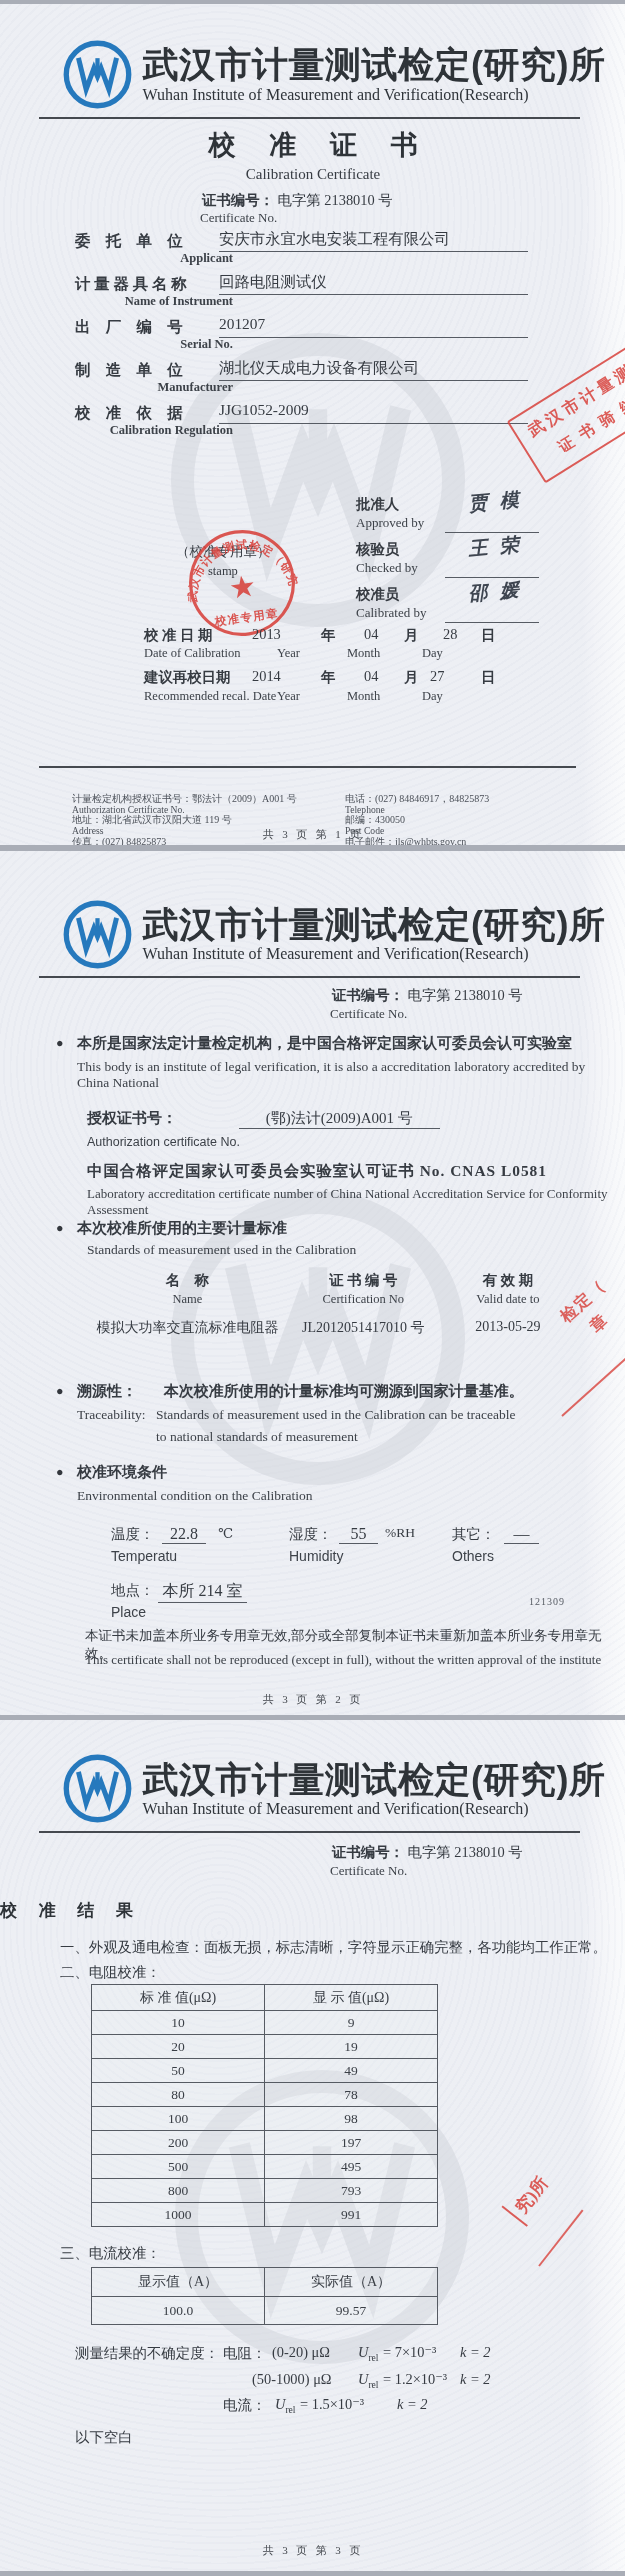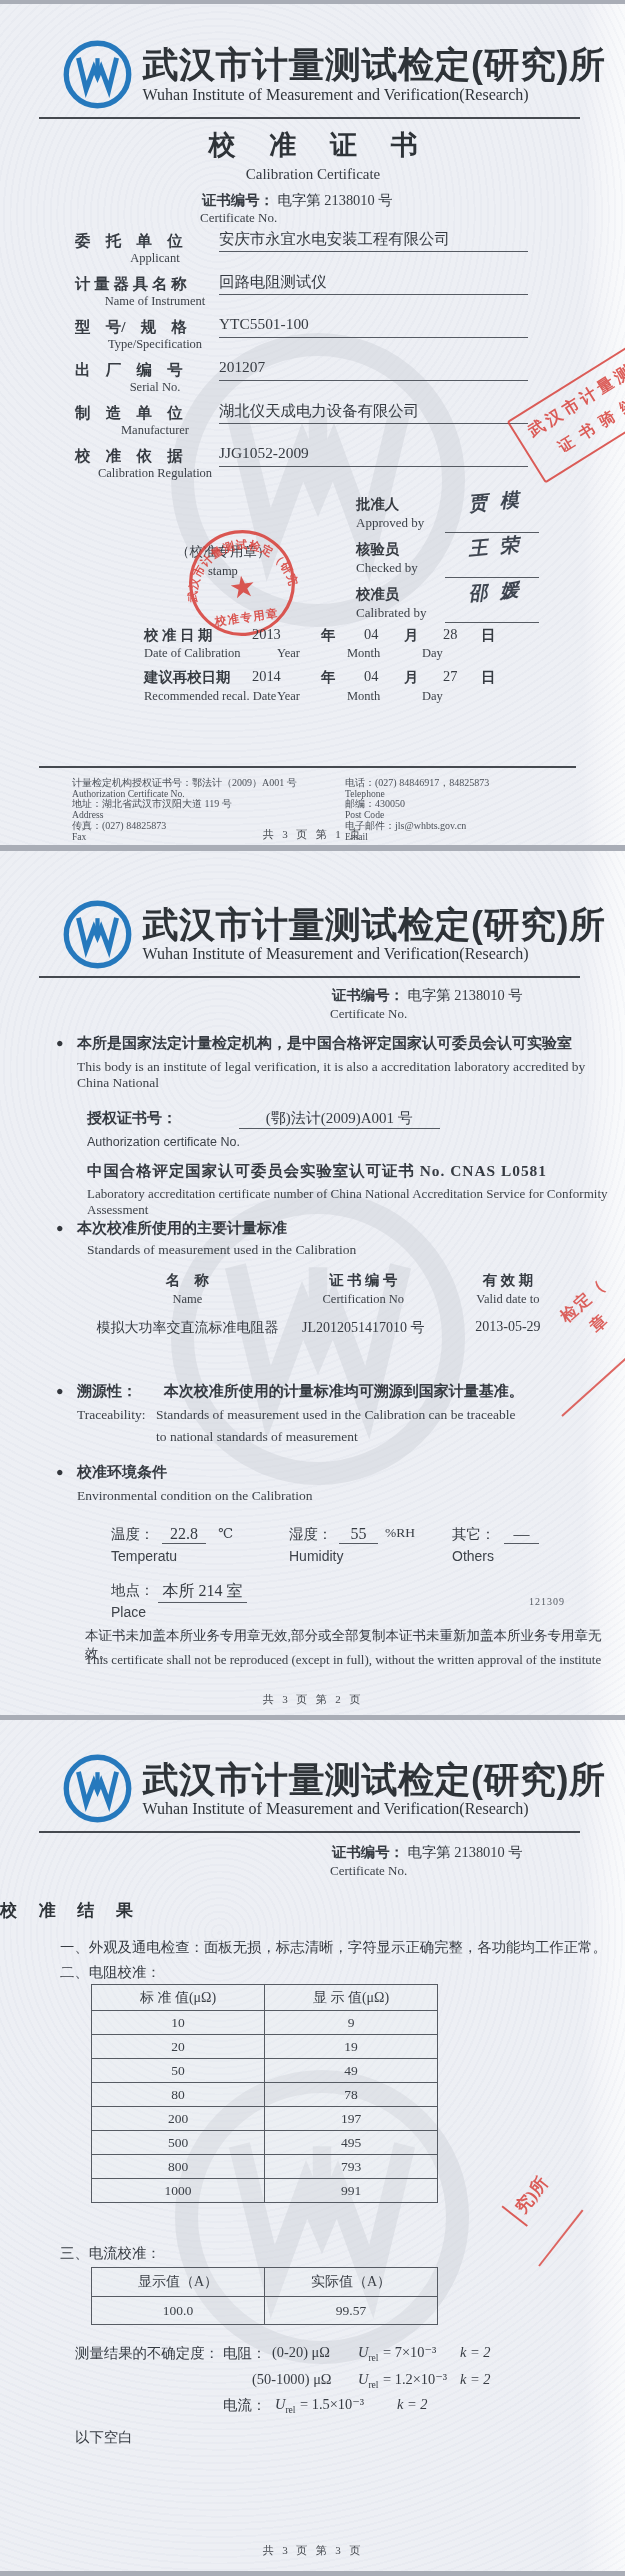--- a/index.html
+++ b/index.html
@@ -32,42 +32,42 @@
   .certno-cn .v { font-weight:400;text-align:right; }
   .certno-en { font-size:13px; color:#3d4249; }
 
   
   .p1-title { left:0; right:0; top:123px; text-align:center; font-size:27px; font-weight:700;
               letter-spacing:13.5px; text-indent:13.5px; color:#2e3338; }
   .p1-title-en { left:0; right:0; top:162px; text-align:center; font-size:15px; }
   .fields { left:0; right:0; top:225px; }
   .f-row { position:relative; height:43px; }
   .f-cn { position:absolute; left:75px; top:1.9px; font-size:15.4px; font-weight:600; white-space:nowrap; }
-  .f-en { position:absolute; left:77px; top:22px; width:156px; text-align:center; font-size:12.5px; color:#3d4249; }
+  .f-en { position:absolute; left:77px; top:22px; width:156px; text-align:right; font-size:12.5px; color:#3d4249;font-weight:bold; }
   .f-val { position:absolute; left:219px; right:98px; top:0; height:23px;
            border-bottom:1.5px solid #565b63; font-size:15.4px; white-space:nowrap; }
   .stamp-note { left:176px; top:539px; font-size:13.5px; }
   .stamp-note-en { left:208px; top:560px; font-size:12.5px; }
   .round-stamp { left:185px; top:522px; width:114px; height:114px; transform:rotate(-8deg); opacity:0.88; }
   .signers { left:356px; top:491px; width:208px; }
   .signer { position:relative; height:45px; }
   .s-cn { font-size:14.4px; font-weight:600; }
   .s-en { position:absolute; left:0; top:20px; font-size:13px; color:#3d4249; }
   .s-line { position:absolute; left:89px; bottom:6.7px; width:94px; border-bottom:1.4px solid #565b63; }
   .hand { font-family:"DejaVu Serif",serif; font-style:italic; font-weight:600; color:#3e4550;
           letter-spacing:2.9px; }
   .s-hand { position:absolute; left:92px; top:-5.8px; width:94px; text-align:center; font-size:19px;
             transform:rotate(-5deg); }
   .dates { left:0; right:0; top:622px; height:89px; }
   .dates span { position:absolute; white-space:nowrap; }
   .d-cn { font-size:14.4px; font-weight:600; }
   .d-v { font-size:14.4px; }
   .d-en { font-size:12.5px; color:#3d4249; }
   .ftr-rule { left:39px; right:50px; top:762px; border-top:2.4px solid #45494f; }
-  .ftr { font-size:10px; line-height:10.8px; color:#4b5058; }
+  .ftr { font-size:10px; line-height:10.8px; color:#4b5058;margin-top:16px; }
   .ftr .en { font-size:9.6px; }
   .ftr-l { left:72px; top:774px; width:265px; }
   .ftr-r { left:345px; top:774px; width:231px; }
   .pageno { left:0; right:0; text-align:center; font-size:11px; letter-spacing:2.9px; color:#44484e; }
   #page1 .pageno { bottom:2.9px; }
   #page2 .pageno { bottom:7.7px; }
   #page3 .pageno { bottom:13.5px; }
 
   
   .watermark { color:#d3d6dd; opacity:0.55; pointer-events:none; }
@@ -155,25 +155,20 @@
       <span class="f-cn">委　托　单　位</span>
       <span class="f-en">Applicant</span>
       <span class="f-val">安庆市永宜水电安装工程有限公司</span>
     </div>
     <div class="f-row">
       <span class="f-cn">计 量 器 具 名 称</span>
       <span class="f-en">Name of Instrument</span>
       <span class="f-val">回路电阻测试仪</span>
     </div>
     <div class="f-row">
-      <span class="f-cn">型　号/　规　格</span>
-      <span class="f-en">Type/Specification</span>
-      <span class="f-val">YTC5501-100</span>
-    </div>
-    <div class="f-row">
       <span class="f-cn">出　厂　编　号</span>
       <span class="f-en">Serial No.</span>
       <span class="f-val">201207</span>
     </div>
     <div class="f-row">
       <span class="f-cn">制　造　单　位</span>
       <span class="f-en">Manufacturer</span>
       <span class="f-val">湖北仪天成电力设备有限公司</span>
     </div>
     <div class="f-row">
@@ -232,21 +227,21 @@
     <span class="d-cn" style="left:481px; top:0">日</span>
     <span class="d-en" style="left:144px; top:20px">Date of Calibration</span>
     <span class="d-en" style="left:277px; top:20px">Year</span>
     <span class="d-en" style="left:347px; top:20px">Month</span>
     <span class="d-en" style="left:422px; top:20px">Day</span>
     <span class="d-cn" style="left:144px; top:42px">建议再校日期</span>
     <span class="d-v" style="left:252px; top:42px">2014</span>
     <span class="d-cn" style="left:321px; top:42px">年</span>
     <span class="d-v" style="left:364px; top:42px">04</span>
     <span class="d-cn" style="left:404px; top:42px">月</span>
-    <span class="d-v" style="left:443px; top:42px">27</span>
+    <span class="d-v" style="left:430px; top:42px">27</span>
     <span class="d-cn" style="left:481px; top:42px">日</span>
     <span class="d-en" style="left:144px; top:63px">Recommended recal. Date</span>
     <span class="d-en" style="left:277px; top:63px">Year</span>
     <span class="d-en" style="left:347px; top:63px">Month</span>
     <span class="d-en" style="left:422px; top:63px">Day</span>
   </div>
 
   <div class="abs ftr-rule"></div>
   <div class="abs ftr ftr-l">
     <div><span>计量检定机构授权证书号：</span><span>鄂法计（2009）A001 号</span></div>
@@ -410,20 +405,24 @@
         </tr>
     <tr>
           <td>50</td>
           <td>49</td>
         </tr>
     <tr>
           <td>80</td>
           <td>78</td>
         </tr>
     <tr>
+          <td>100</td>
+          <td>98</td>
+        </tr>
+    <tr>
           <td>200</td>
           <td>197</td>
         </tr>
     <tr>
           <td>500</td>
           <td>495</td>
         </tr>
     <tr>
           <td>800</td>
           <td>793</td>

